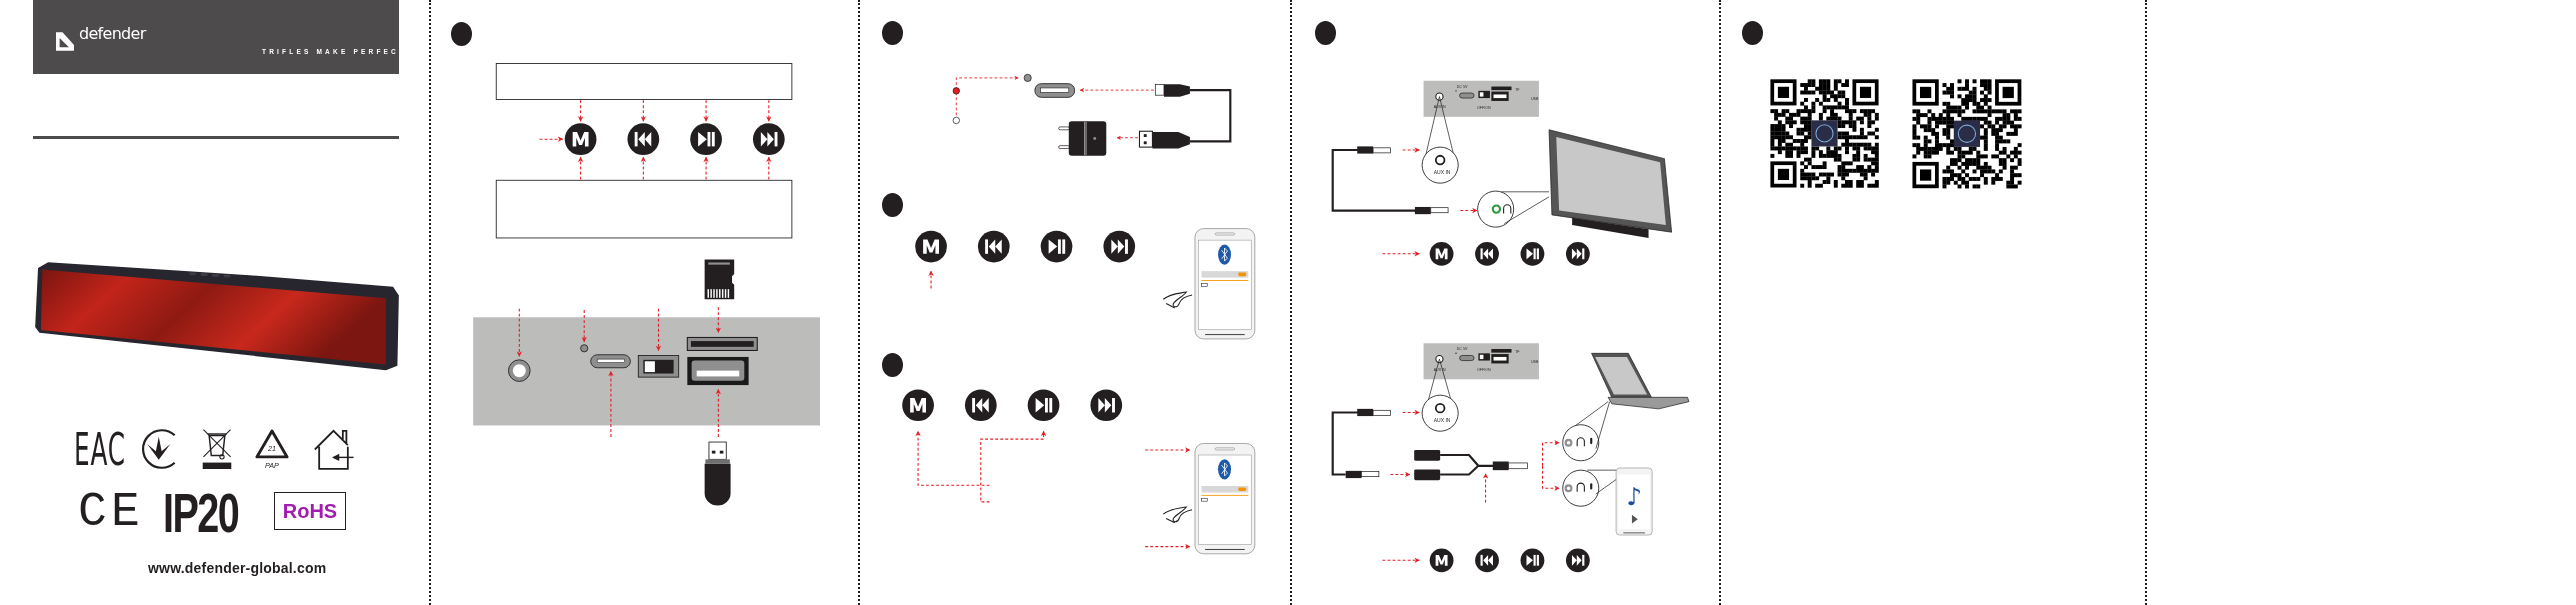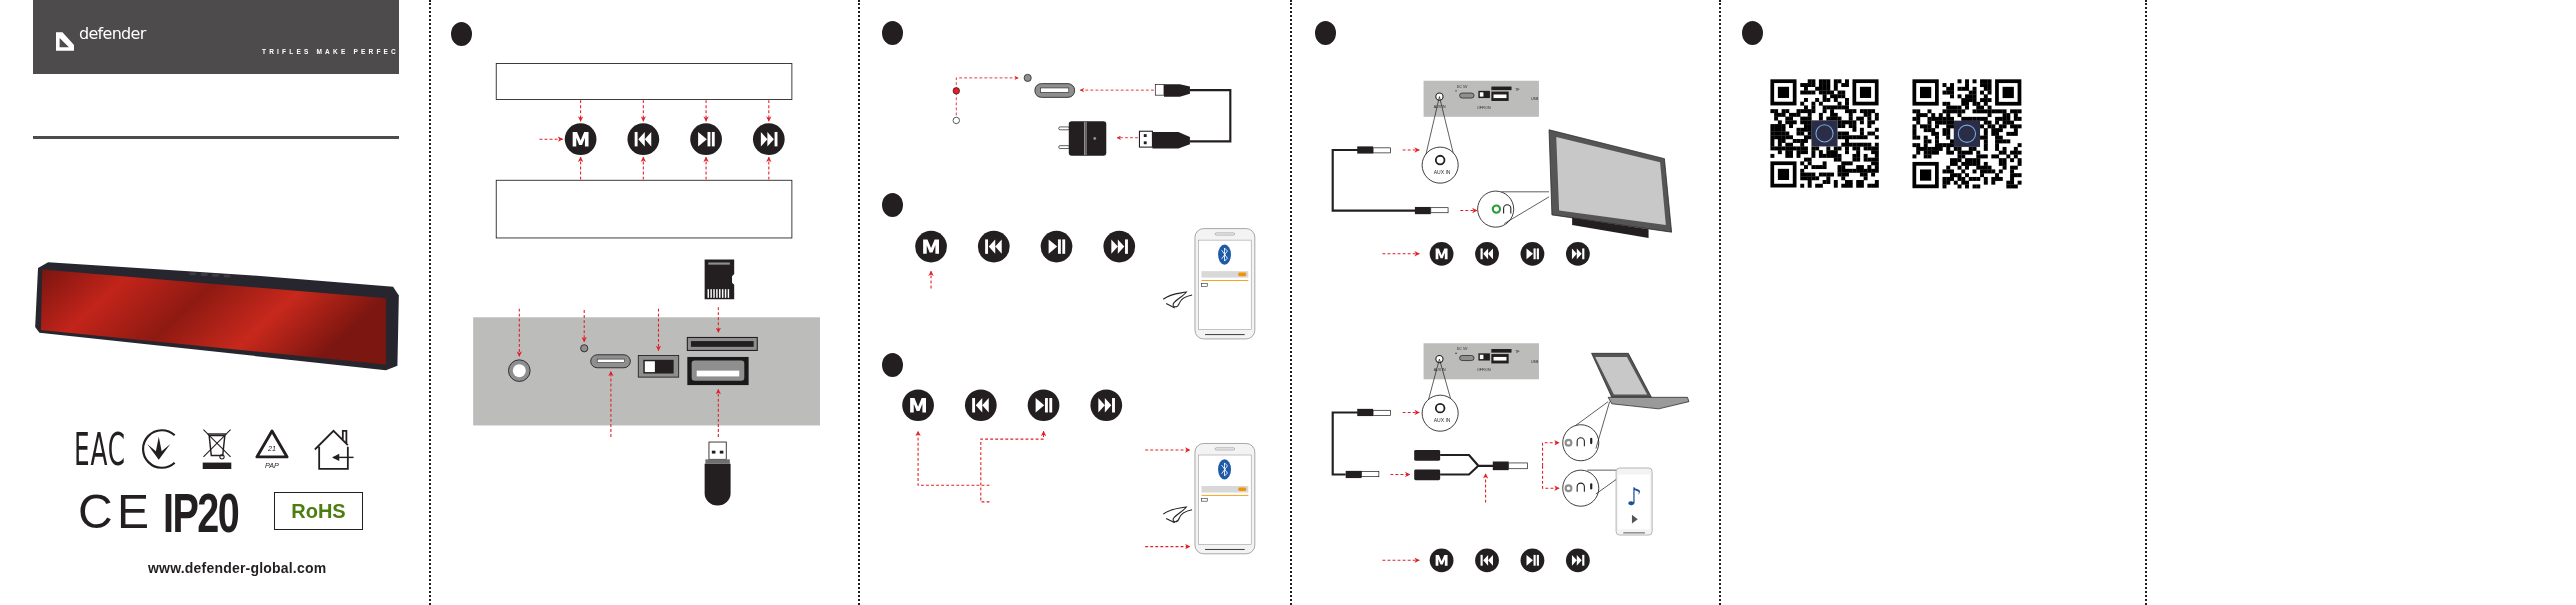--- a/index.html
+++ b/index.html
@@ -4,23 +4,23 @@
 <style>
   html, body { margin: 0; padding: 0; background: #ffffff; }
   body { width: 2576px; height: 605px; position: relative; overflow: hidden; font-family: "Liberation Sans", sans-serif; }
   .abs { position: absolute; }
   .sep { position: absolute; top: 0; height: 605px; width: 0; border-left: 2.2px dotted #231f20; }
   .header-band { left: 33px; top: 0; width: 366px; height: 74px; background: #4d4b4c; }
   .brand { left: 79px; top: 26px; color: #fff; font-size: 16px; letter-spacing: -0.7px; font-family: "DejaVu Sans", sans-serif; line-height: 1; }
   .tagline { left: 262px; top: 48px; color: #fff; font-size: 6.5px; font-weight: bold; letter-spacing: 3.2px; white-space: nowrap; }
   .rule { left: 33px; top: 136px; width: 366px; height: 2.9px; background: #4d4b4c; }
   .url { left: 148px; top: 560px; font-size: 14px; font-weight: bold; color: #231f20; letter-spacing: 0.2px; }
-  .ce { left: 78px; top: 488px; font-size: 48px; color: #231f20; font-family: Liberation Sans, sans-serif; letter-spacing: 4.3px; line-height: 1;}
+  .ce { left: 78px; top: 488px; font-size: 48px; color: #231f20; font-family: Liberation Mono, monospace; letter-spacing: 4.3px; line-height: 1;}
   .ip { left: 163px; top: 486px; font-size: 55px; font-weight: bold; color: #231f20; font-family: "Liberation Sans", sans-serif; letter-spacing: -2.2px; transform: scaleX(0.72); transform-origin: left top; line-height: 1;}
-  .rohs { left: 274px; top: 492px; width: 89px; height: 38px; border: 1.4px solid #231f20; box-sizing: border-box; display: flex; align-items: center; justify-content: center; font-weight: bold; font-size: 20px; color: #4d7c0f; }
+  .rohs { left: 274px; top: 492px; width: 72px; height: 38px; border: 1.4px solid #231f20; box-sizing: border-box; display: flex; align-items: center; justify-content: center; font-weight: bold; font-size: 20px; color: #a21caf; }
   .eac { left: 74px; top: 427px; font-size: 45px; color: #231f20; font-family: "DejaVu Sans", sans-serif; transform: scaleX(0.55); transform-origin: left top; letter-spacing: 1.4px; line-height: 1;}
   .step { position: absolute; width: 21px; height: 24px; border-radius: 50%; background: #231f20; }
   svg.layer { position: absolute; left: 0; top: 0; }
   .small-lbl { font-family: "Liberation Sans", sans-serif; fill: #231f20; }
 </style>
 </head>
 <body>
 
 <div class="abs header-band"></div>
 <div class="abs" style="left:56px;top:32px;width:18px;height:19px;">

